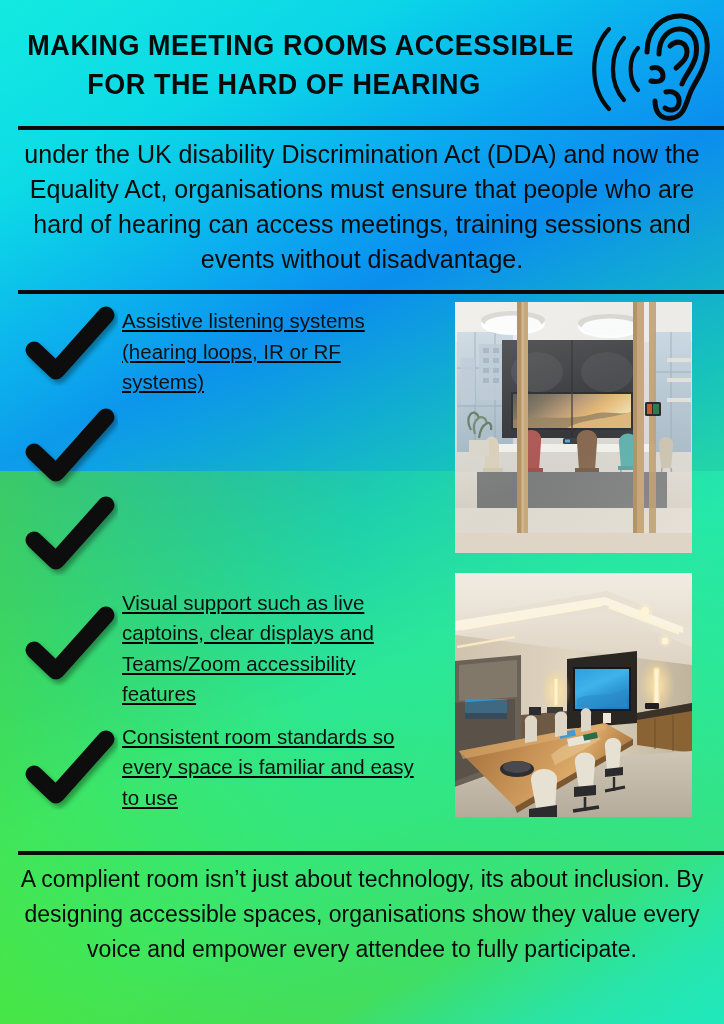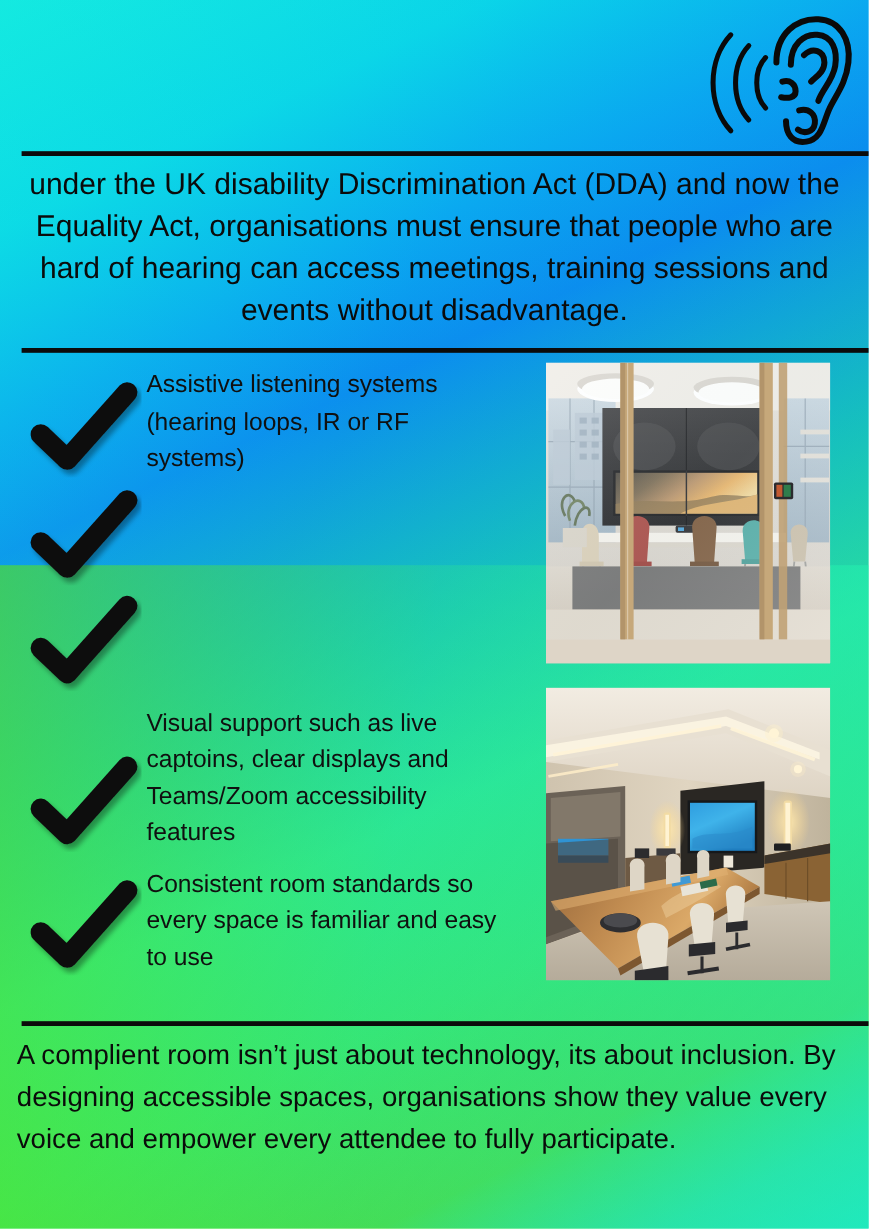--- a/index.html
+++ b/index.html
@@ -125,22 +125,23 @@
 
   
   .checklist {
     position: absolute;
     left: 22px;
     top: 300px;
     width: 420px;
   }
   .check-item {
     display: flex;
-    align-items: flex-end;
+    align-items: flex-start;
     margin-bottom: 6px;
+    text-decoration: underline;
   }
   .check-mark {
     flex: 0 0 auto;
     width: 96px;
     height: 80px;
     margin-right: 4px;
     margin-top: 2px;
   }
   .check-text {
     font-size: 20.5px;
@@ -171,33 +172,37 @@
     width: 237px;
     height: 244px;
   }
 
   
   .conclusion {
     position: absolute;
     left: 14px;
     top: 862px;
     width: 696px;
-    text-align: left;
+    text-align: center;
     font-size: 23px;
     line-height: 35px;
     color: #0b0b0b;
   }
 </style>
 </head>
 <body>
 
 <div id="poster">
   <div class="layer">
 
     <div class="header">
+      <div class="title-block">
+        <div class="title-line">MAKING MEETING ROOMS ACCESSIBLE</div>
+        <div class="title-line">FOR THE HARD OF HEARING</div>
+      </div>
 
       <div class="ear-icon">
         <svg viewBox="0 0 128 116" width="128" height="116" aria-hidden="true">
           <g fill="none" stroke="#0a0a0a" stroke-width="4.6" stroke-linecap="round">
 
             <path d="M54 40 A 18 26 0 0 0 54 82" stroke-width="4.2"></path>
             <path d="M40 30 A 30 40 0 0 0 40 92" stroke-width="4.2"></path>
             <path d="M25 21 A 43 53 0 0 0 25 101" stroke-width="4.2"></path>
           </g>
           <g fill="none" stroke="#0a0a0a" stroke-width="5" stroke-linecap="round" stroke-linejoin="round">

